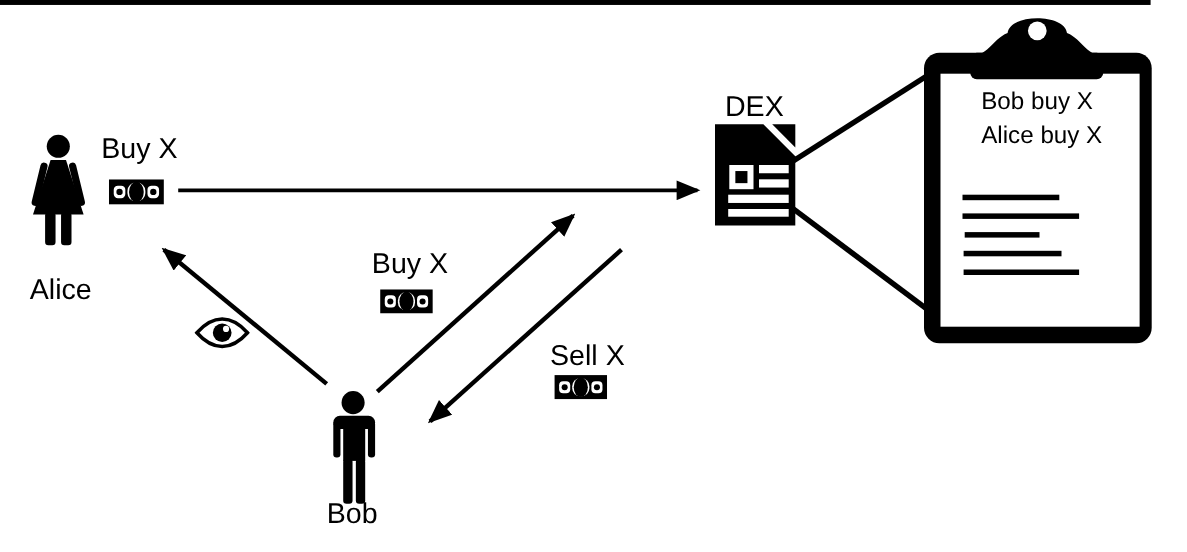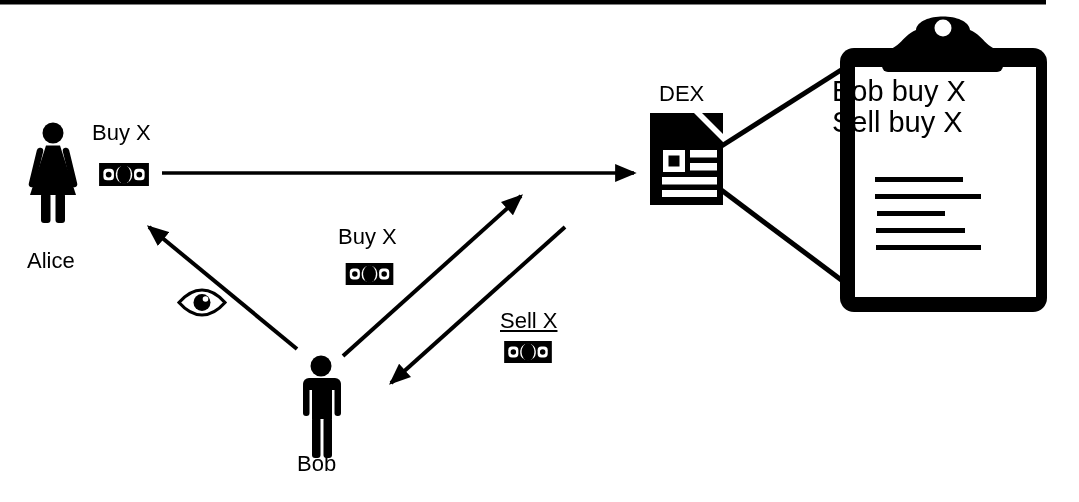--- a/index.html
+++ b/index.html
@@ -7,29 +7,29 @@
     position:relative;
     width:1079px;height:502px;
     background:#fff;
     overflow:hidden;
     font-family:"Liberation Sans", sans-serif;
     color:#000;
   }
   .canvas svg.layer{position:absolute;left:0;top:0;width:1079px;height:502px;display:block;}
   .lbl{
     position:absolute;
-    font-size:22px;
+    font-size:26px;
     line-height:1.1;
     color:#000;
     white-space:nowrap;
   }
   .mempool-text{
     position:absolute;
-    left:832px;top:76px;
-    font-size:29px;
+    left:892px;top:76px;
+    font-size:22px;
     line-height:31px;
     color:#000;
     white-space:nowrap;
   }
 </style>
 </head>
 <body>
 
 <div class="canvas">
 
@@ -112,22 +112,22 @@
         <rect x="877" y="211" width="68" height="5"></rect>
         <rect x="876" y="228" width="89" height="5"></rect>
         <rect x="876" y="245" width="105" height="5"></rect>
       </g>
     </g>
   </svg>
 
   <div class="lbl" style="left:92px;top:121px;">Buy X</div>
   <div class="lbl" style="left:27px;top:249px;">Alice</div>
   <div class="lbl" style="left:338px;top:225px;">Buy X</div>
-  <div class="lbl" style="left:500px;top:309px;text-decoration:underline;">Sell X</div>
+  <div class="lbl" style="left:500px;top:309px;">Sell X</div>
   <div class="lbl" style="left:297px;top:452px;text-align:right;">Bob</div>
   <div class="lbl" style="left:659px;top:82px;">DEX</div>
 
   <div class="mempool-text">
     <div>Bob buy X</div>
-    <div>Sell buy X</div>
+    <div>Alice buy X</div>
   </div>
 
 </div>
 
 </body></html>

